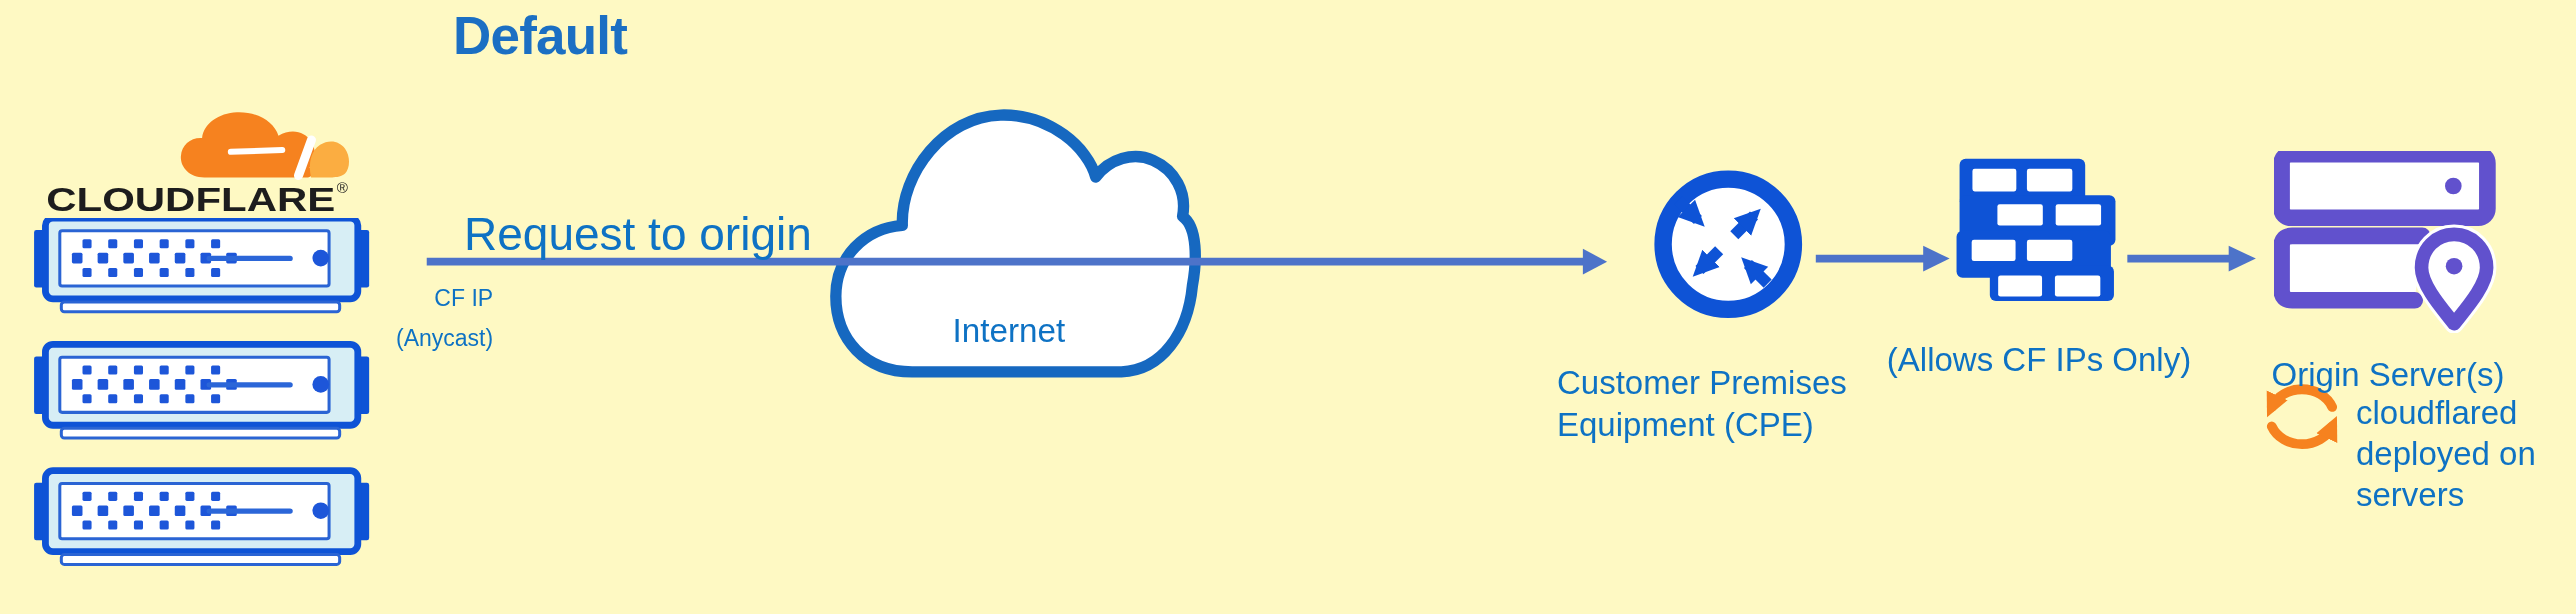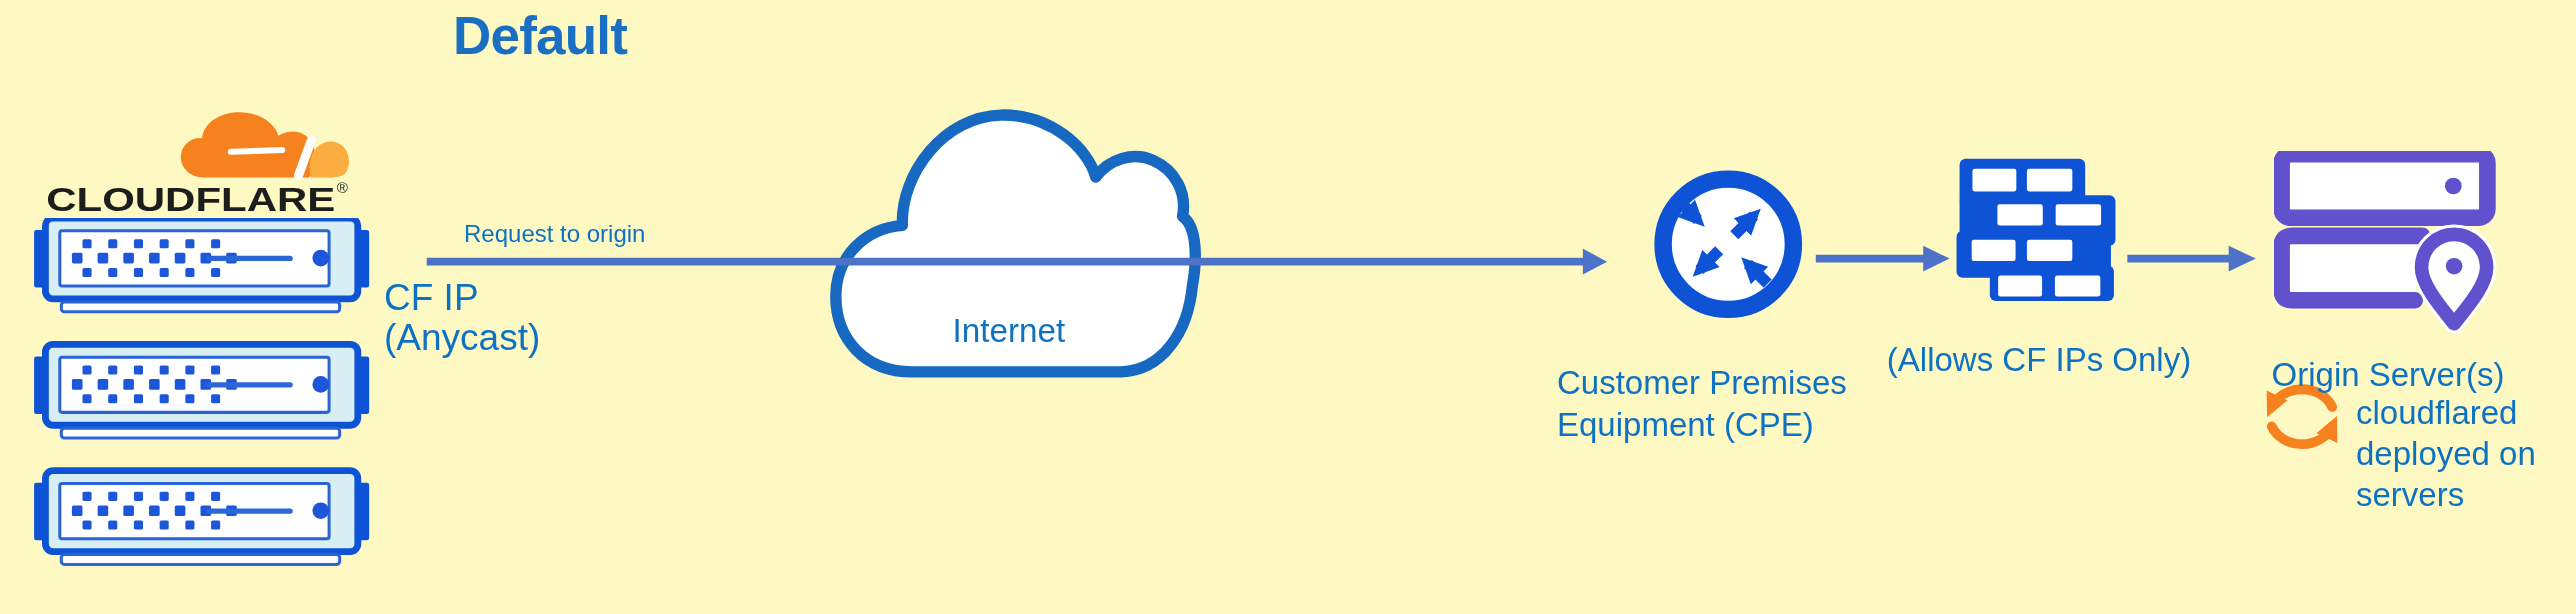--- a/index.html
+++ b/index.html
@@ -15,22 +15,22 @@
     left:453px;top:4.5px;
     font-size:53px;font-weight:700;
     color:#1b6fc3;letter-spacing:-0.8px;
   }
   .lbl{
     color:#0e72c4;
     font-size:33px;
     line-height:42px;
     white-space:nowrap;
   }
-  #request-label{left:464px;top:213px;font-size:24px;}
-  #cfip-label{left:384px;top:278px;font-size:37px;line-height:40px;}
+  #request-label{left:464px;top:213px;font-size:46px;}
+  #cfip-label{left:396px;top:278px;font-size:23px;line-height:40px;text-align:right;}
   #cpe-label{left:1557px;top:342px;margin-top:20px;}
   #firewall-label{left:1884px;top:339px;width:310px;text-align:center;}
   #origin-label{left:2263px;top:337px;width:250px;text-align:center;margin-top:17px;}
   #cloudflared-label{left:2356px;top:392px;line-height:41px;}
   svg{display:block;}
 </style>
 </head>
 <body>
 
 <div id="canvas">

